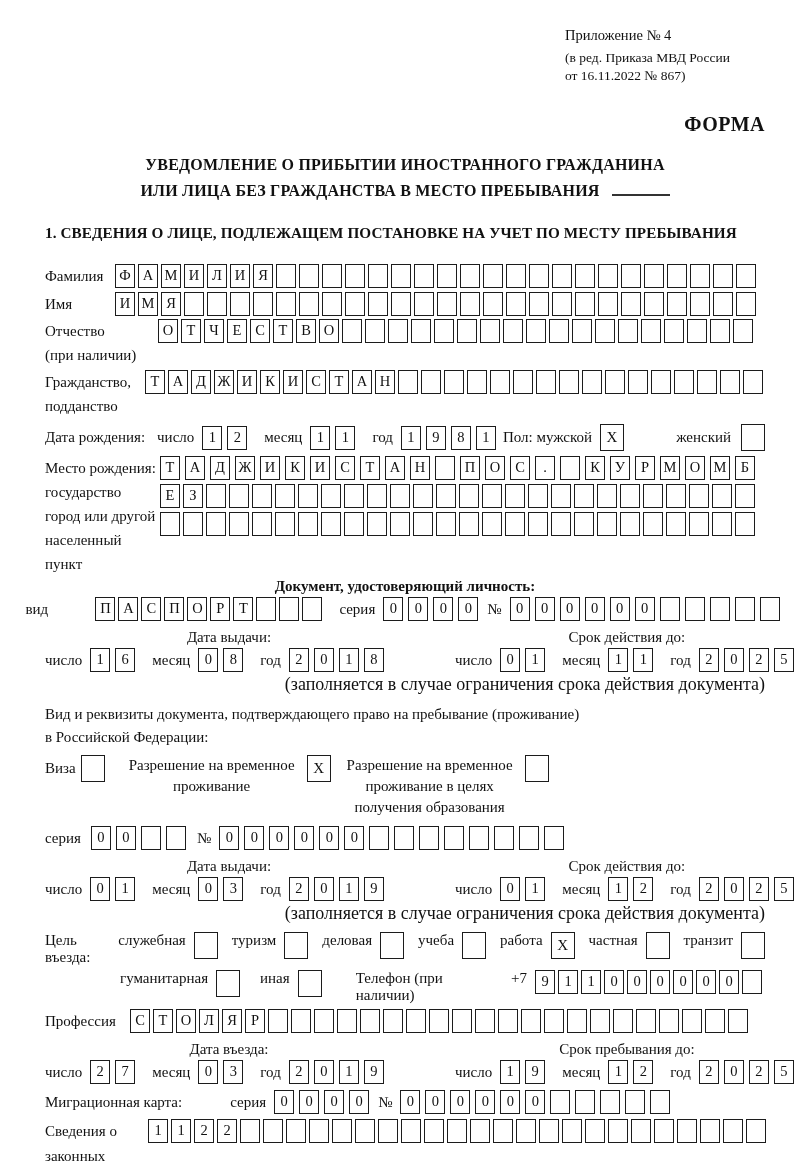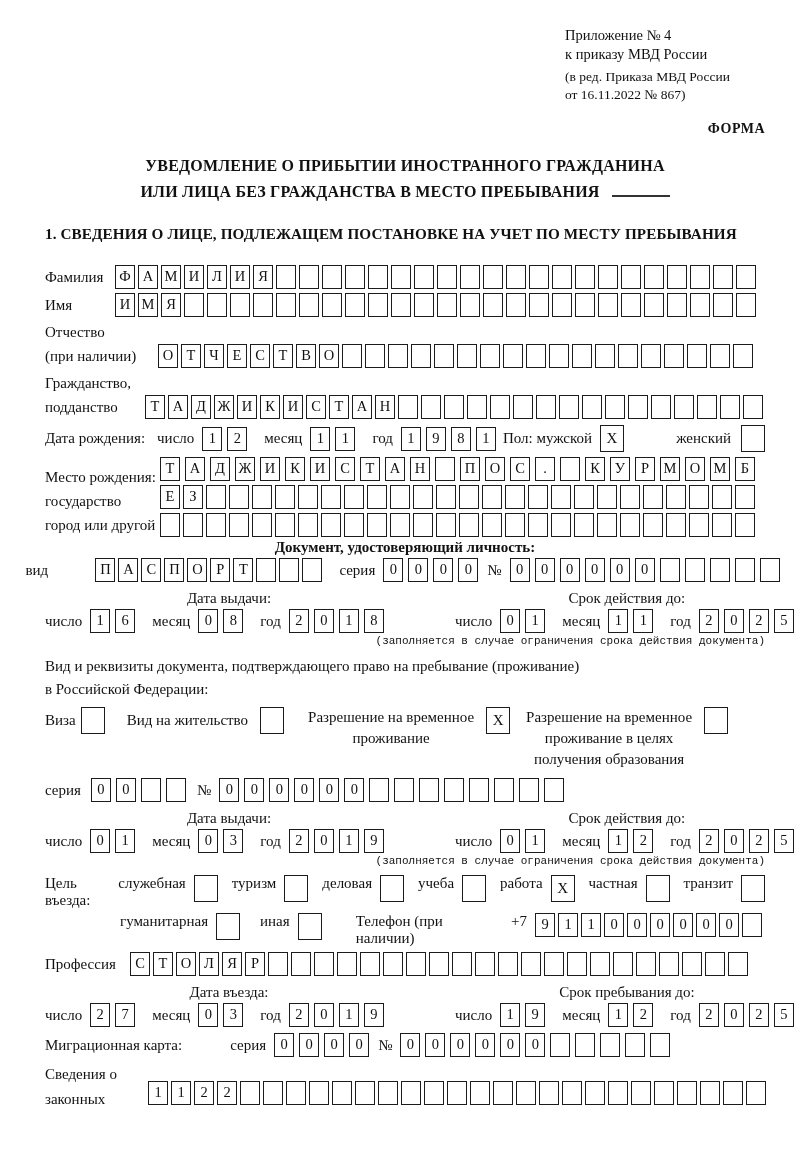--- a/index.html
+++ b/index.html
@@ -5,56 +5,56 @@
   html,body{margin:0;padding:0;background:#ffffff;}
   body{
     width:800px;height:1163px;overflow:hidden;color:#111;
     font-family:"Liberation Serif","DejaVu Serif",serif;font-size:15px;
   }
   .page{padding:26px 35px 0 45px;box-sizing:border-box;width:800px;}
 
   
   .ref{width:200px;margin-left:auto;line-height:19px;font-size:14.5px;}
   .ref-sub{margin-top:4px;font-size:13.5px;line-height:18px;}
-  .forma{text-align:right;font-weight:bold;font-size:14px;letter-spacing:.5px;margin-top:17px;}
+  .forma{text-align:right;font-weight:bold;font-size:20px;letter-spacing:.5px;margin-top:28px;}
 
   
   .title{text-align:center;font-weight:bold;font-size:16px;line-height:26px;margin-top:16px;letter-spacing:.2px;}
   .blank{display:inline-block;width:58px;height:13px;border-bottom:2.5px solid #333;margin-left:12px;}
 
   .sec{font-weight:bold;font-size:15.2px;margin-top:20px;white-space:nowrap;letter-spacing:.1px;}
 
   
   .bxs{display:flex;flex-wrap:nowrap;}
   .box{box-sizing:border-box;flex:none;width:20px;height:24px;border:1.6px solid #1c1c1c;
        margin-right:3px;text-align:center;line-height:21px;font-size:14.5px;background:#fff;}
   .wide .box{margin-right:5px;}
   .dg .box{margin-right:5px;}
 
   .cb{box-sizing:border-box;flex:none;display:inline-block;width:24px;height:27px;border:1.6px solid #1c1c1c;
       text-align:center;line-height:24px;font-size:15px;vertical-align:middle;background:#fff;}
 
   .frow{display:flex;align-items:center;margin-top:4px;}
-  .frow2{display:flex;align-items:flex-end;margin-top:3px;}
+  .frow2{display:flex;align-items:flex-start;margin-top:3px;}
   .lblcol{flex:none;line-height:24px;}
   .w70{width:70px;} .w113{width:113px;} .w100{width:100px;} .w115{width:115px;} .w103{width:103px;} .w85{width:85px;}
 
   .boxcol .bxs{margin-bottom:4px;}
   .boxcol .bxs:last-child{margin-bottom:0;}
   .repcol .bxs{margin-bottom:7px;}
 
   
   .drow{display:flex;align-items:center;}
   .dlbl{margin:0 8px 0 12px;}
   .dlbl.first{margin-left:0;}
   .dates{display:flex;margin-top:8px;align-items:flex-start;}
   .dcol-l{width:368px;flex:none;}
   .dcol-r{margin-left:42px;flex:none;}
   .dhead{text-align:center;margin-bottom:2px;}
-  .note-r{text-align:right;font-size:11px;margin-top:2px;font-family:Liberation Mono, monospace;}
+  .note-r{text-align:right;font-size:18px;margin-top:2px;}
 
   .para{margin-top:8px;line-height:23px;}
 
   .permit{display:flex;align-items:flex-start;margin-top:6px;}
   .popt{display:flex;align-items:flex-start;}
   .plbl{line-height:27px;}
   .plines{text-align:center;line-height:21px;}
   .permit .cb{margin-left:12px;}
 
   .prow{display:flex;margin-top:8px;}
@@ -64,21 +64,20 @@
 
   .mlauto{margin-left:auto;}
 </style>
 </head>
 <body>
 
 <div class="page">
 
   <div class="ref">
     <div>Приложение № 4</div>
-    <div>к приказу МВД России</div>
     <div class="ref-sub">
       <div>(в ред. Приказа МВД России</div>
       <div>от 16.11.2022 № 867)</div>
     </div>
   </div>
   <div class="forma">ФОРМА</div>
 
   <div class="title">
     <div>УВЕДОМЛЕНИЕ О ПРИБЫТИИ ИНОСТРАННОГО ГРАЖДАНИНА</div>
     <div><span>ИЛИ ЛИЦА БЕЗ ГРАЖДАНСТВА В МЕСТО ПРЕБЫВАНИЯ</span><span class="blank"></span></div>
@@ -248,20 +247,21 @@
     <span class="cb">X</span>
     <span class="mlauto" style="margin-right:10px;">женский</span>
     <span class="cb"></span>
   </div>
 
   <div class="frow2" style="margin-top:5px;">
     <span class="lblcol w115">
       <div>Место рождения:</div>
       <div>государство</div>
       <div>город или другой</div>
+      <div>населенный пункт</div>
     </span>
     <span class="boxcol">
       <div class="bxs wide">
           <span class="box">Т</span>
           <span class="box">А</span>
           <span class="box">Д</span>
           <span class="box">Ж</span>
           <span class="box">И</span>
           <span class="box">К</span>
           <span class="box">И</span>
@@ -432,24 +432,20 @@
   <div class="para">
     <div>Вид и реквизиты документа, подтверждающего право на пребывание (проживание)</div>
     <div>в Российской Федерации:</div>
   </div>
 
   <div class="permit">
     <div class="popt">
       <span class="plbl">Виза</span>
       <span class="cb" style="margin-left:5px;"></span>
     </div>
-    <div class="popt" style="margin-left:22px;">
-      <span class="plbl">Вид на жительство</span>
-      <span class="cb"></span>
-    </div>
     <div class="popt" style="margin-left:24px;">
       <span class="plines">
         <div>Разрешение на временное</div>
         <div>проживание</div>
       </span>
       <span class="cb">X</span>
     </div>
     <div class="popt" style="margin-left:16px;">
       <span class="plines">
         <div>Разрешение на временное</div>

